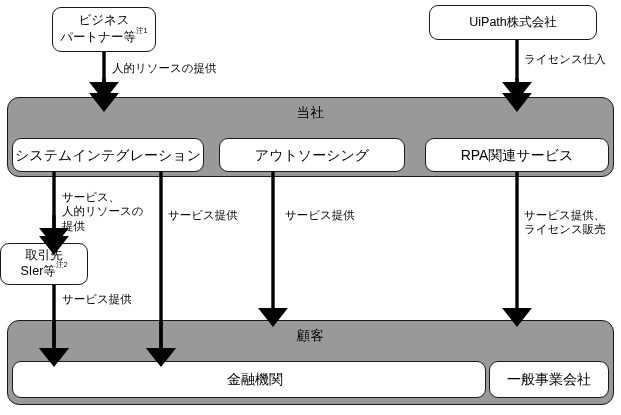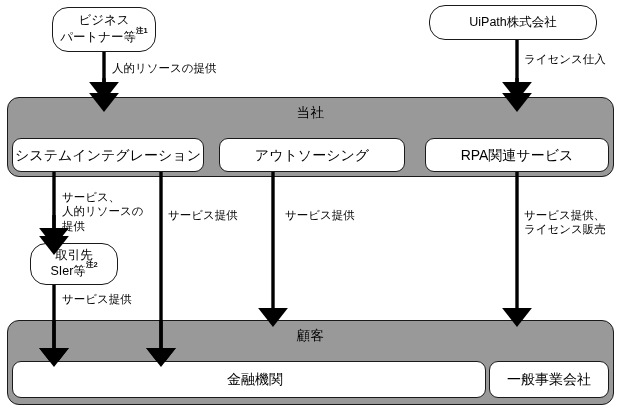--- a/index.html
+++ b/index.html
@@ -47,39 +47,38 @@
     font-size: 14px;
     color: #000000;
     line-height: 1.2;
     text-align: center;
     z-index: 5;
   }
   .node {
     position: absolute;
     background: #ffffff;
     border: 1.5px solid #1a1a1a;
-    border-radius: 16px;
+    border-radius: 9px;
     box-sizing: border-box;
     display: flex;
     flex-direction: column;
     align-items: center;
     justify-content: center;
     font-size: 12.5px;
     color: #000000;
     line-height: 1.25;
     text-align: center;
     z-index: 6;
   }
   .node .sup {
     font-size: 7.5px;
     vertical-align: super;
     position: relative;
     top: -3px;
     left: 0px;
-    font-weight: bold;
   }
   .arrow-label {
     position: absolute;
     font-size: 11.5px;
     color: #000000;
     line-height: 1.25;
     white-space: pre-line;
     z-index: 7;
   }
   svg.arrows {
@@ -155,21 +154,21 @@
   </div>
 
   <div class="wbox" style="left:219px; top:138px; width:186px; height:34px;">
     <span>アウトソーシング</span>
   </div>
 
   <div class="wbox" style="left:425px; top:138px; width:184px; height:34px;">
     <span>RPA関連サービス</span>
   </div>
 
-  <div class="node" style="left:30px; top:243px; width:88px; height:42px;">
+  <div class="node" style="left:0; top:243px; width:88px; height:42px;">
     <span>取引先</span>
     <span>
       <span>SIer等</span><span class="sup">注2</span>
     </span>
   </div>
 
   <div class="band" style="left:7px; top:320px; width:607px; height:85px;"></div>
   <div class="band-title" style="top:327px;">顧客</div>
 
   <div class="wbox" style="left:12px; top:361px; width:474px; height:37px;padding-left:12px;">

